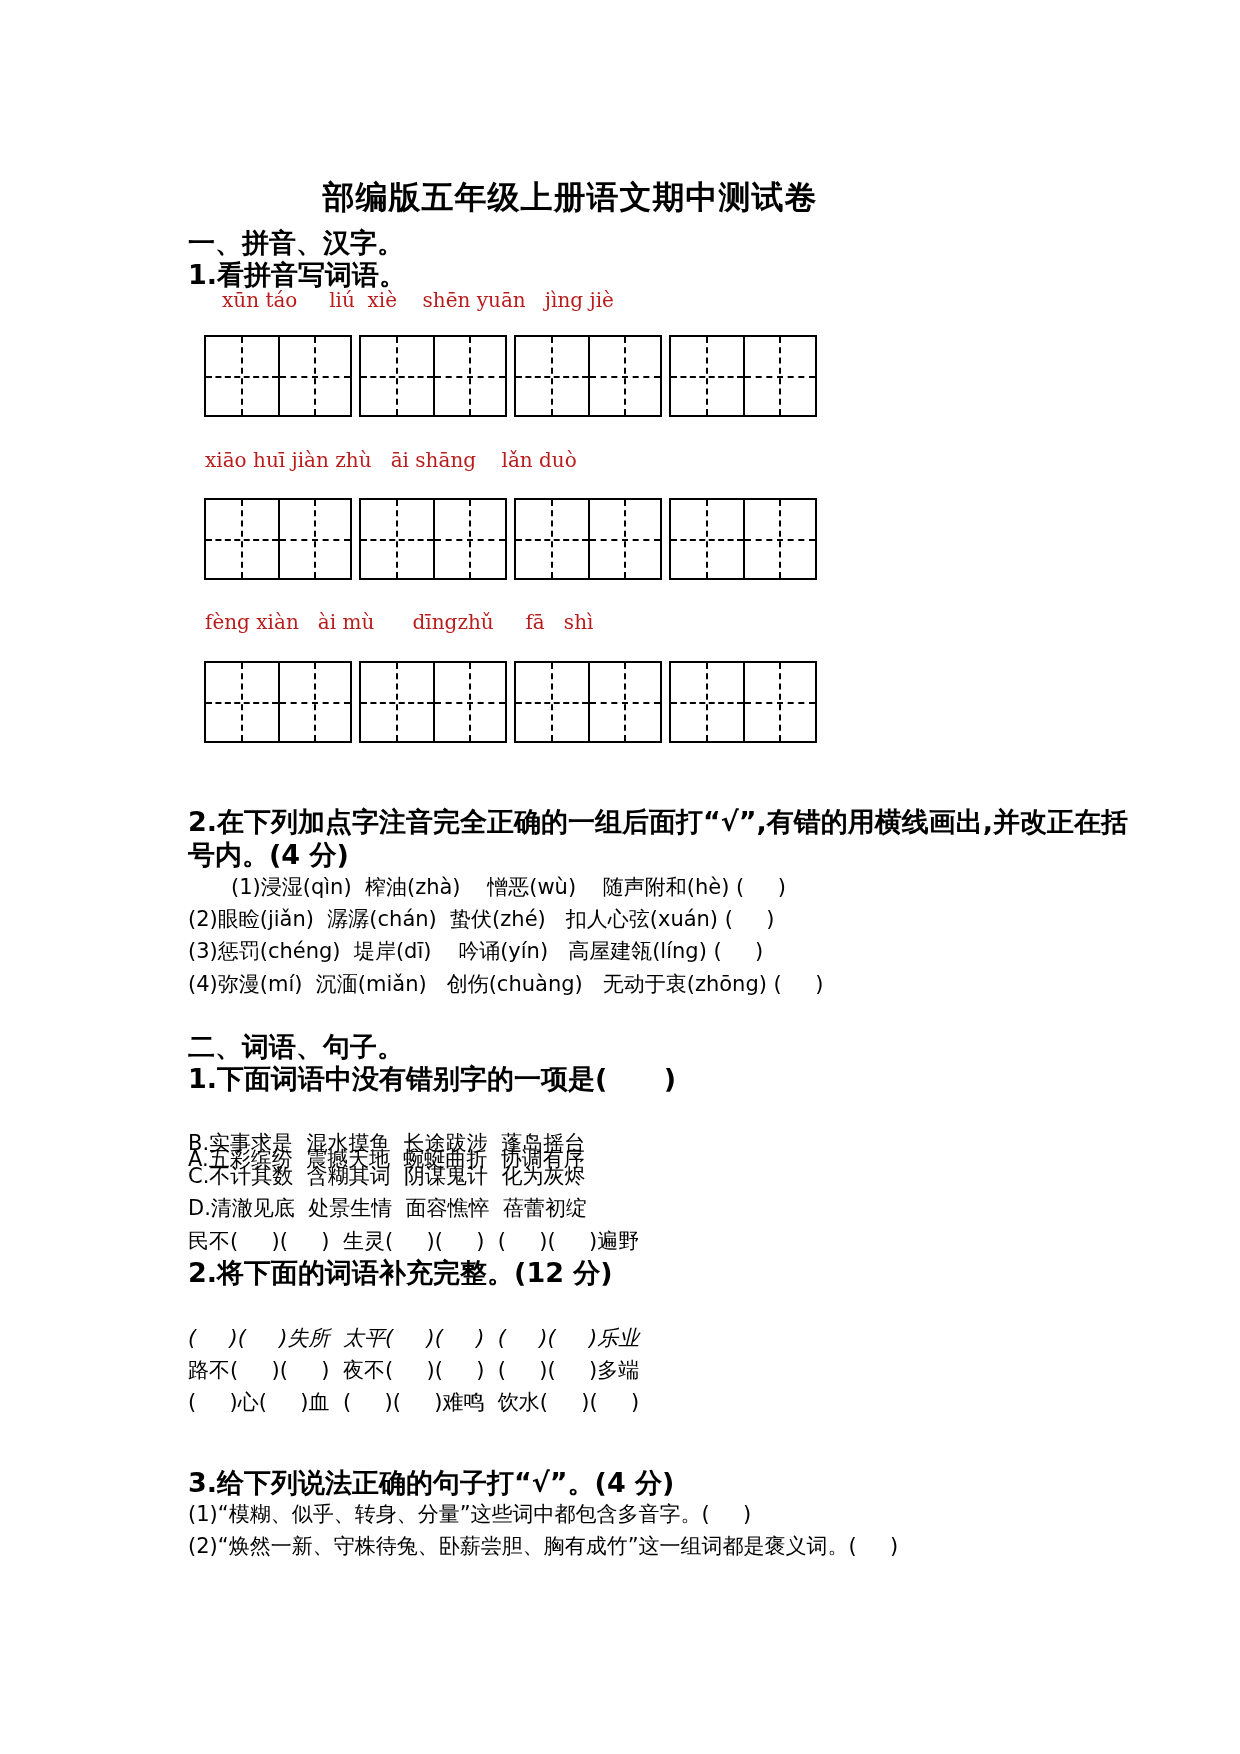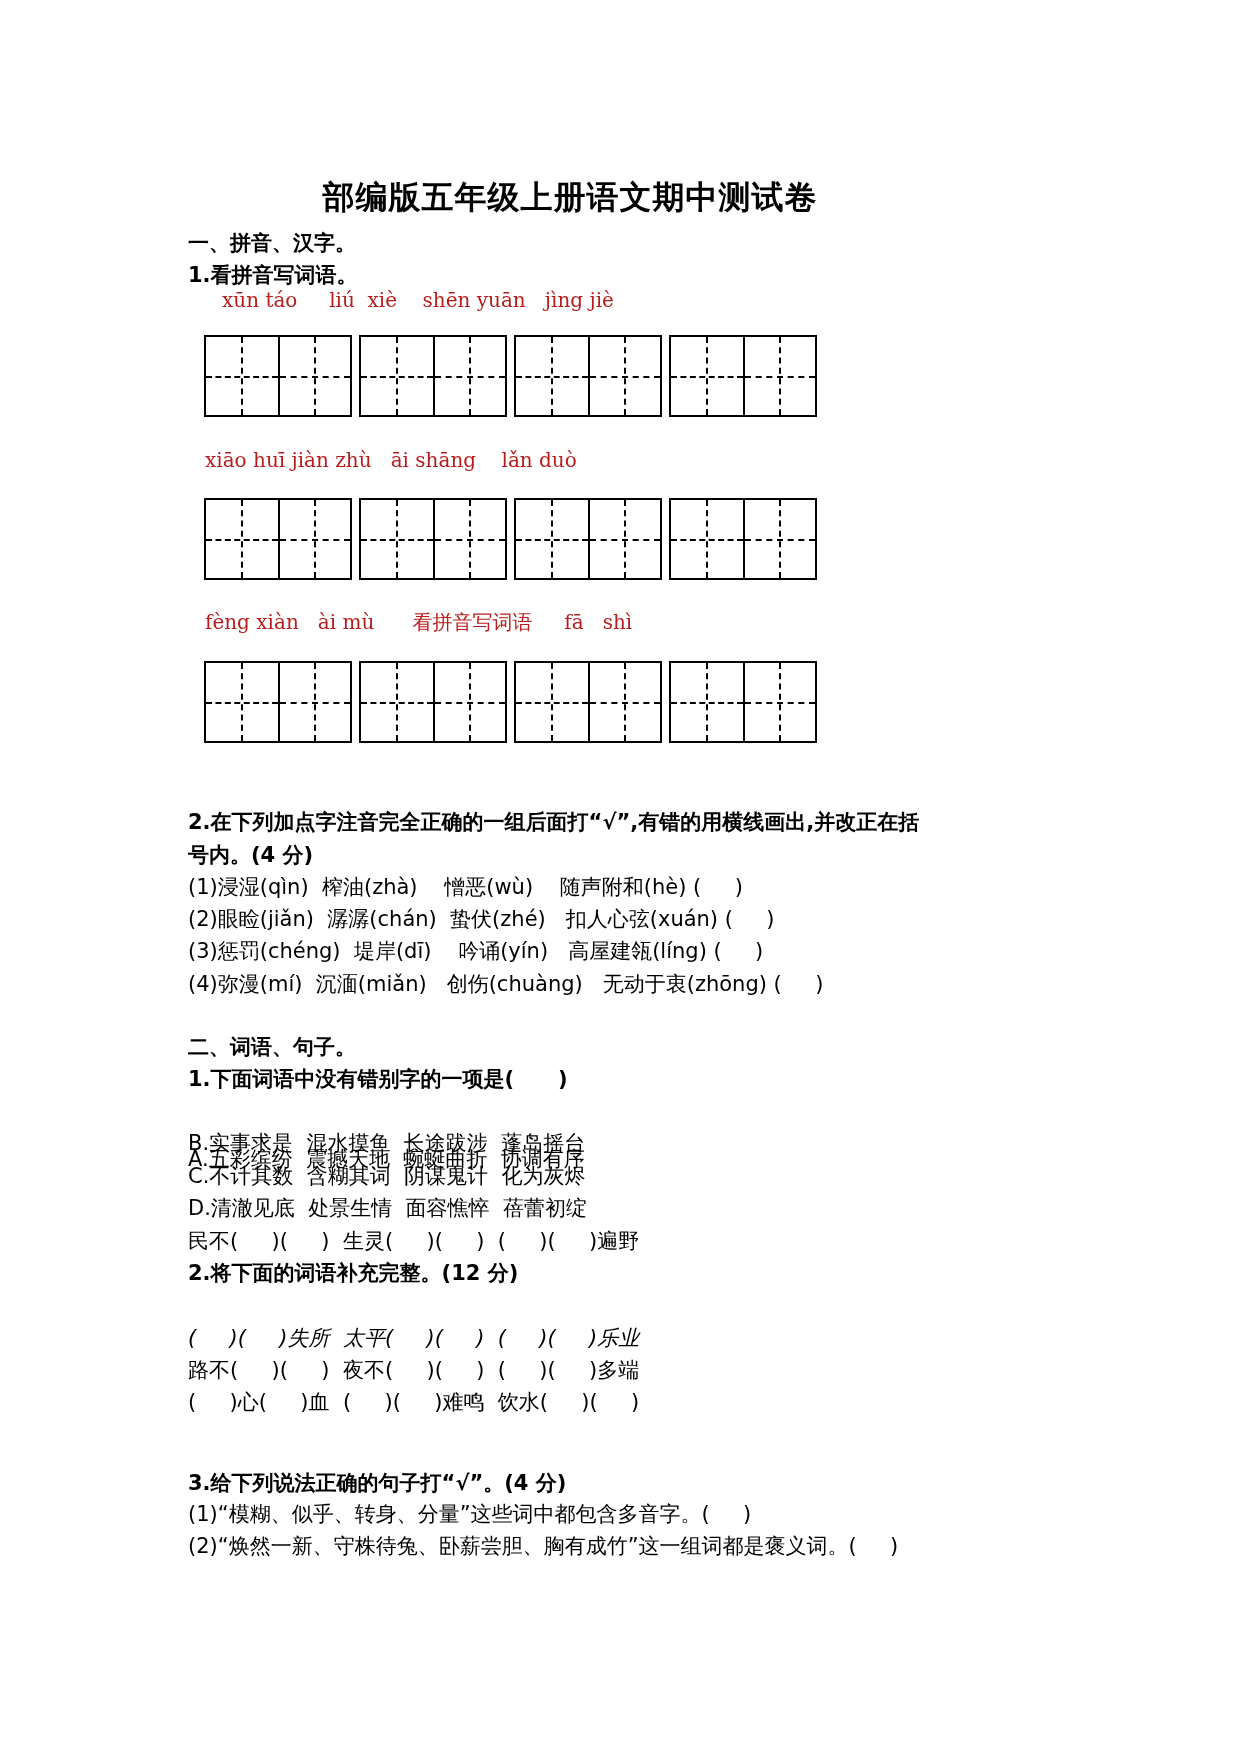--- a/index.html
+++ b/index.html
@@ -1,20 +1,20 @@
 <!DOCTYPE html>
 <html><head>
 <meta charset="utf-8">
 <style>
   html, body { margin:0; padding:0; background:#ffffff; }
   body { width:1240px; height:1754px; position:relative; overflow:hidden;
          font-family:"DejaVu Sans", sans-serif; color:#000; }
   .abs { position:absolute; white-space:pre; }
   .title { left:0; width:1140px; text-align:center; top:176px; font-size:32px; font-weight:bold; letter-spacing:1px; padding-left:0; }
-  .h { font-size:21px; font-weight:bold; left:188px; line-height:26px; }
+  .h { font-size:27px; font-weight:bold; left:188px; line-height:26px; }
   .t { font-size:21px; left:188px; line-height:26px; }
   .py { font-family:"DejaVu Serif", serif; font-size:20px; color:#b91c1c; line-height:24px; }
   .grid-row { position:absolute; left:204px; display:flex; gap:7px; }
   .group { display:flex; border:2px solid #000; height:78px; }
   .cell { width:72px; height:78px; position:relative; box-sizing:border-box; }
   .cell + .cell { border-left:2px solid #000; }
   .cell::before { content:""; position:absolute; left:50%; top:0; bottom:0; border-left:2px dashed #000; transform:translateX(-1px); }
   .cell::after { content:""; position:absolute; top:50%; left:0; right:0; border-top:2px dashed #000; }
 </style>
 </head>
@@ -58,21 +58,21 @@
   <div class="group">
       <div class="cell"></div>
       <div class="cell"></div>
     </div>
   <div class="group">
       <div class="cell"></div>
       <div class="cell"></div>
     </div>
 </div>
 
-<div class="abs py" style="top:610px; left:205px;">fèng xiàn   ài mù      看拼音写词语     fā   shì</div>
+<div class="abs py" style="top:610px; left:205px;">fèng xiàn   ài mù      dīngzhǔ     fā   shì</div>
 <div class="grid-row" style="top:661px;">
   <div class="group">
       <div class="cell"></div>
       <div class="cell"></div>
     </div>
   <div class="group">
       <div class="cell"></div>
       <div class="cell"></div>
     </div>
   <div class="group">
@@ -80,21 +80,21 @@
       <div class="cell"></div>
     </div>
   <div class="group">
       <div class="cell"></div>
       <div class="cell"></div>
     </div>
 </div>
 
 <div class="abs h" style="top:809px;">2.在下列加点字注音完全正确的一组后面打“√”,有错的用横线画出,并改正在括</div>
 <div class="abs h" style="top:842px;">号内。(4 分)</div>
-<div class="abs t" style="top:874px;">(1)浸湿(qìn)  榨油(zhà)    憎恶(wù)    随声附和(hè) (     )</div>
+<div class="abs t" style="top:874px;margin-left:43px;">(1)浸湿(qìn)  榨油(zhà)    憎恶(wù)    随声附和(hè) (     )</div>
 <div class="abs t" style="top:906px;">(2)眼睑(jiǎn)  潺潺(chán)  蛰伏(zhé)   扣人心弦(xuán) (     )</div>
 <div class="abs t" style="top:938px;">(3)惩罚(chéng)  堤岸(dī)    吟诵(yín)   高屋建瓴(líng) (     )</div>
 <div class="abs t" style="top:971px;">(4)弥漫(mí)  沉湎(miǎn)   创伤(chuàng)   无动于衷(zhōng) (     )</div>
 
 <div class="abs h" style="top:1034px;">二、词语、句子。</div>
 <div class="abs h" style="top:1066px;">1.下面词语中没有错别字的一项是(      )</div>
 <div class="abs t" style="top:1098px;margin-top:48px;">A.五彩缤纷  震撼天地  蜿蜒曲折  协调有序</div>
 <div class="abs t" style="top:1130px;">B.实事求是  混水摸鱼  长途跋涉  蓬岛摇台</div>
 <div class="abs t" style="top:1163px;">C.不计其数  含糊其词  阴谋鬼计  化为灰烬</div>
 <div class="abs t" style="top:1195px;">D.清澈见底  处景生情  面容憔悴  蓓蕾初绽</div>

